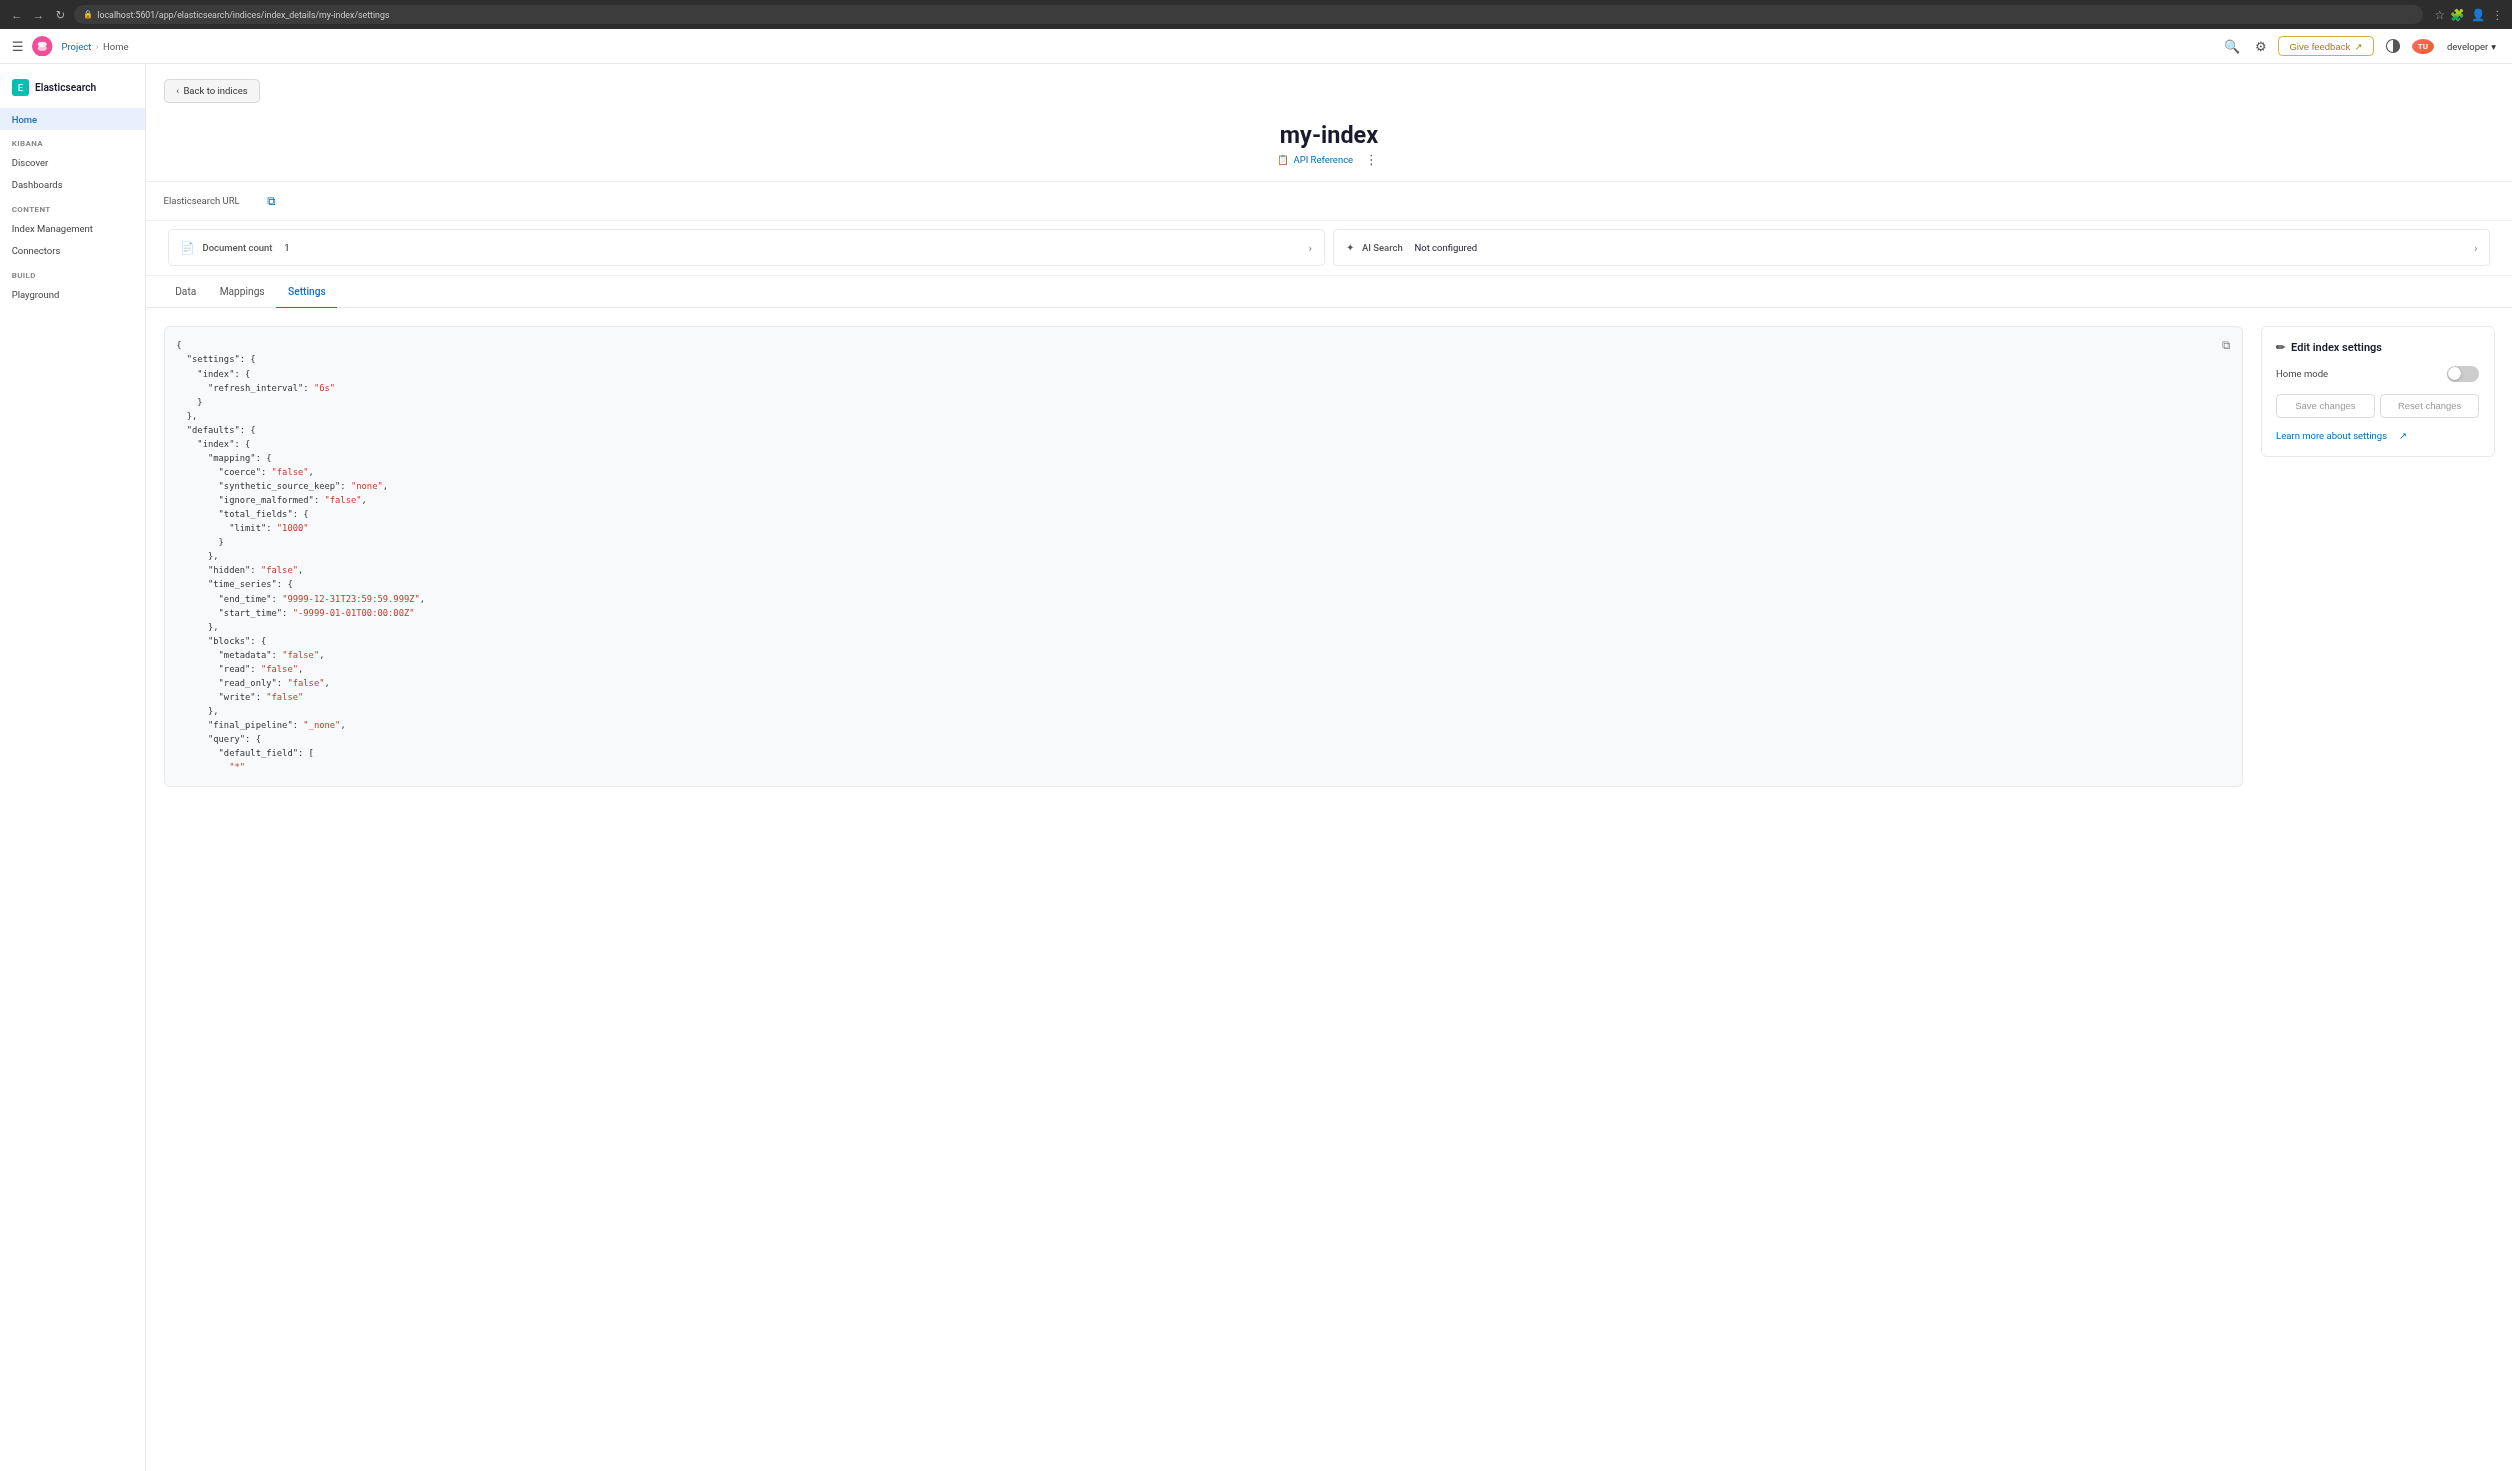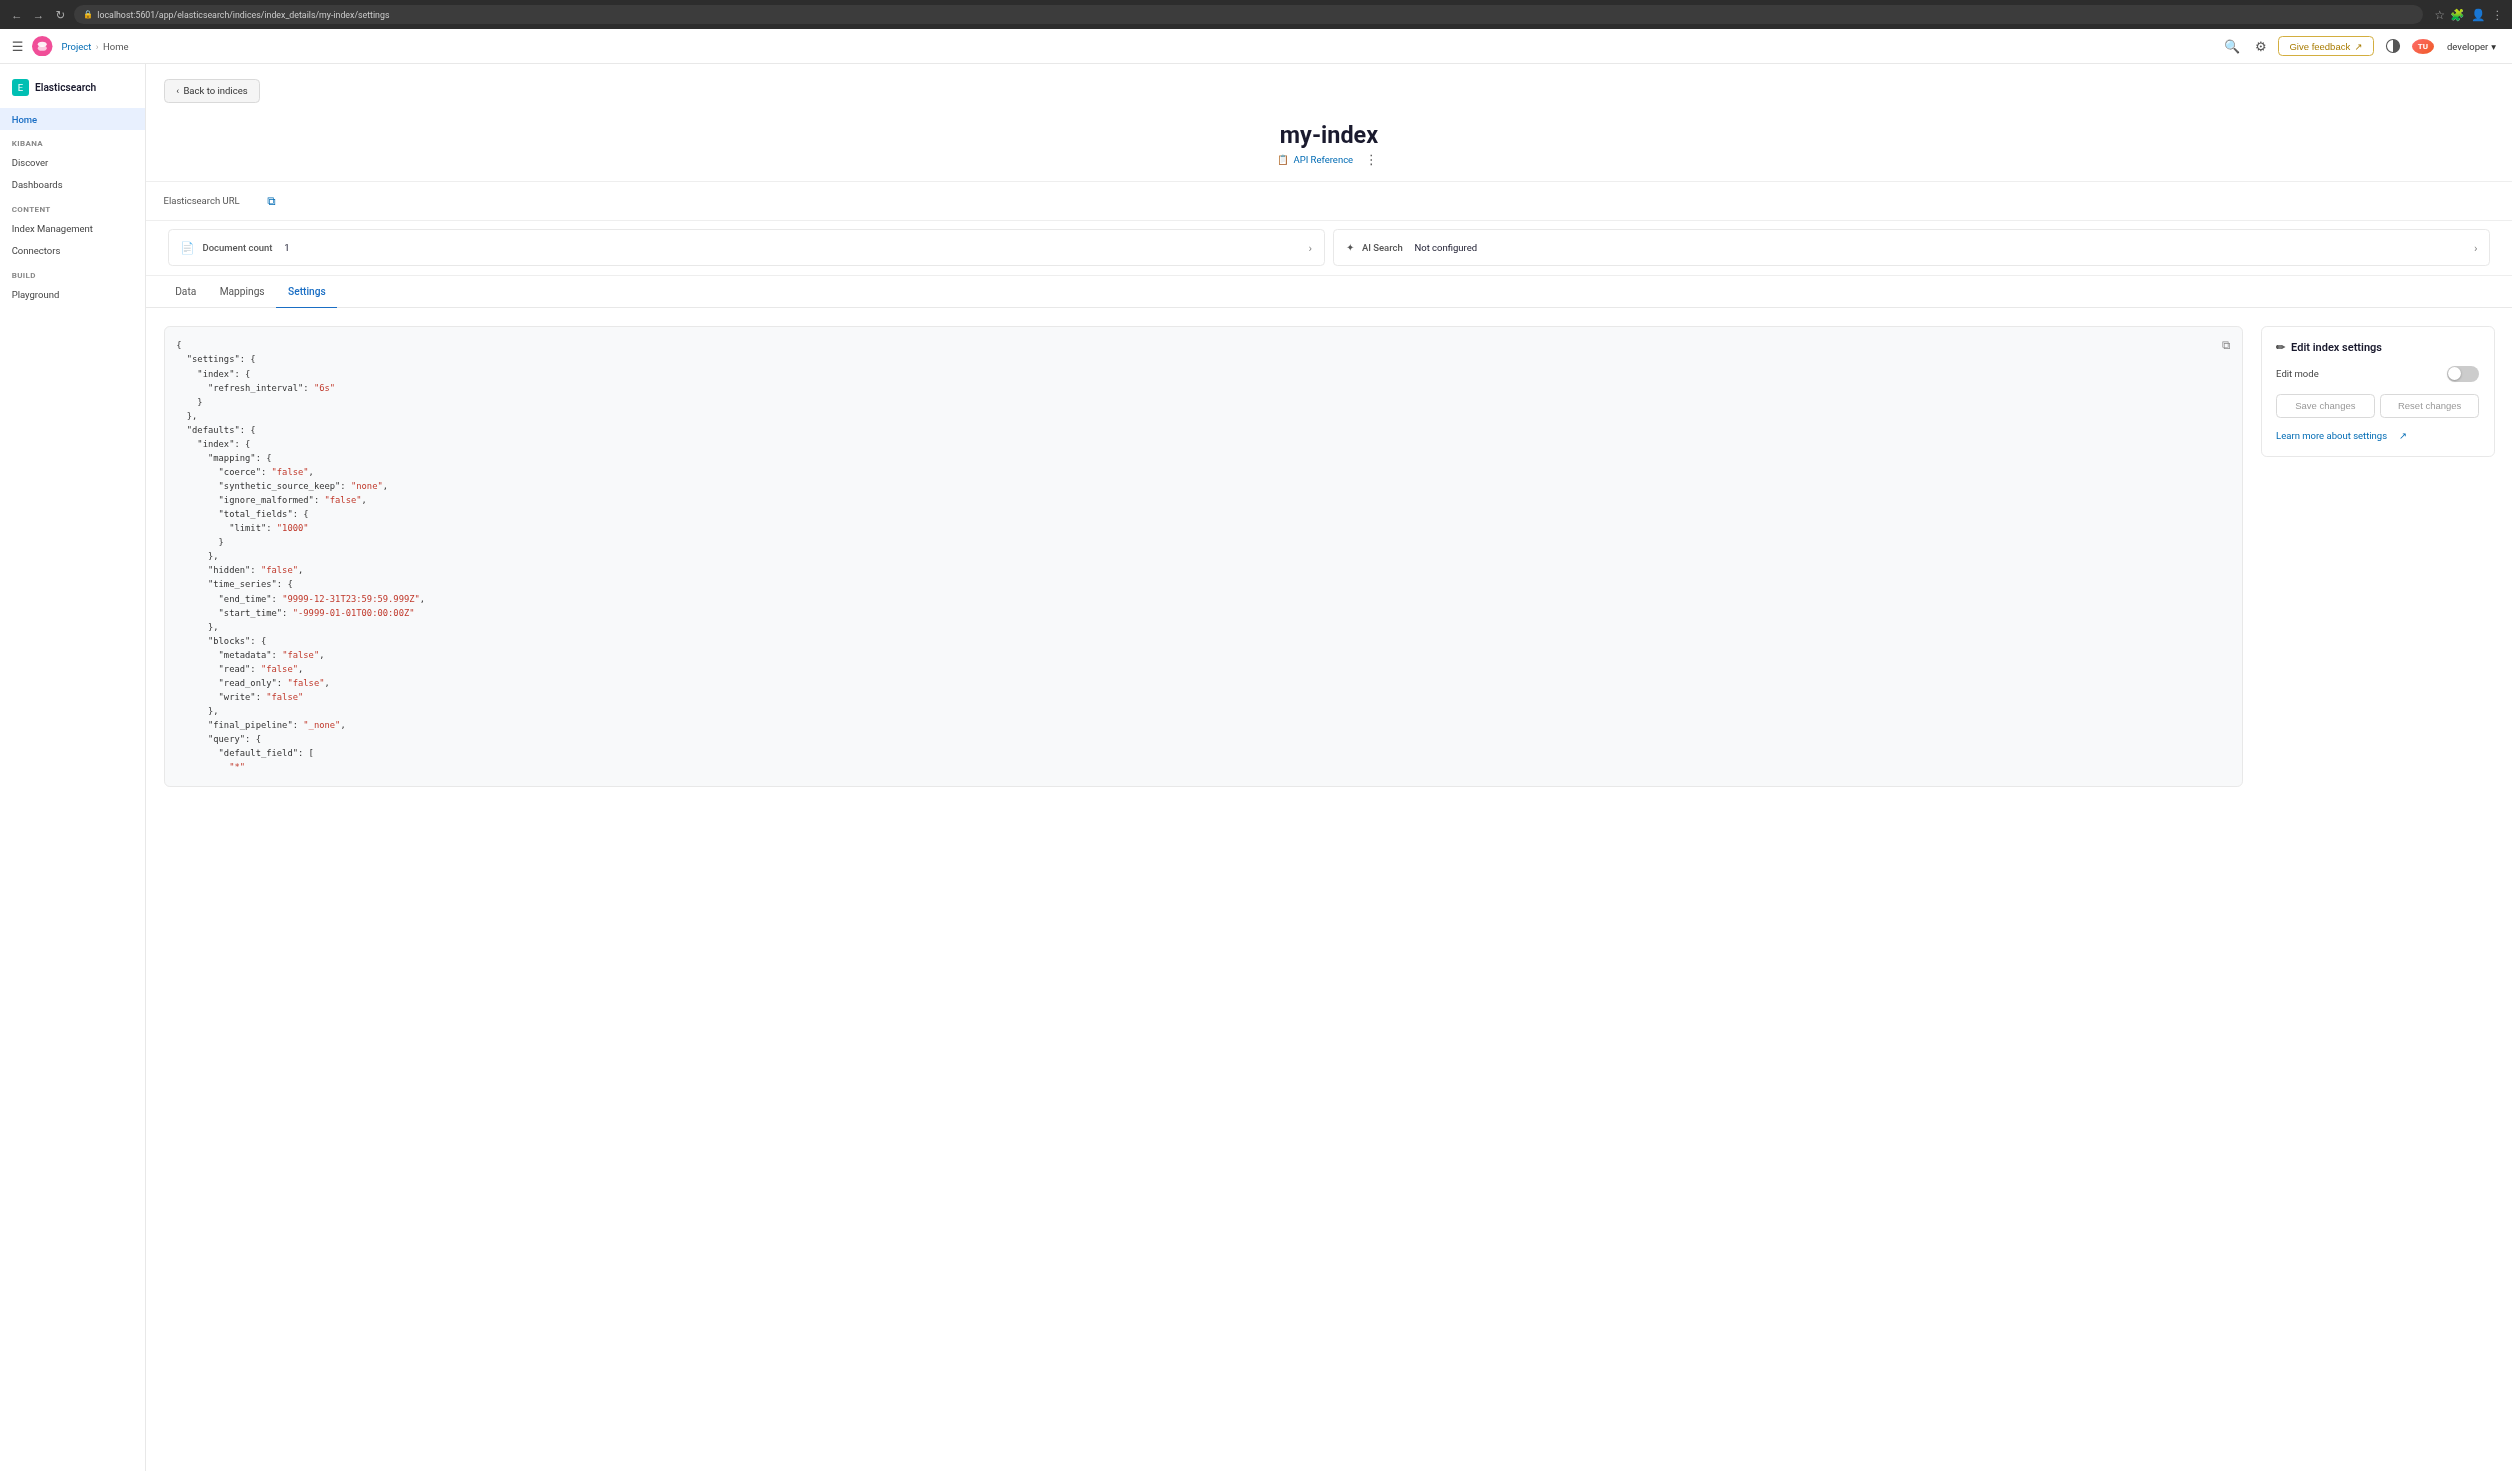--- a/index.html
+++ b/index.html
@@ -497,21 +497,21 @@
 <span style="color:#333">          </span><span style="color:#c0392b">"*"</span></pre>
       </div>
 
       <div class="edit-settings-panel">
         <div class="edit-settings-title">
           <span class="pencil-icon">✏</span>
           <span>Edit index settings</span>
         </div>
 
         <div class="edit-mode-row">
-          <span class="edit-mode-label">Edit mode</span>
+          <span class="edit-mode-label">Home mode</span>
           <div class="toggle-switch off">
             <div class="toggle-knob"></div>
           </div>
         </div>
 
         <div class="settings-actions">
           <button class="save-changes-btn" disabled="">
             <span>Save changes</span>
           </button>
           <button class="reset-changes-btn" disabled="">

